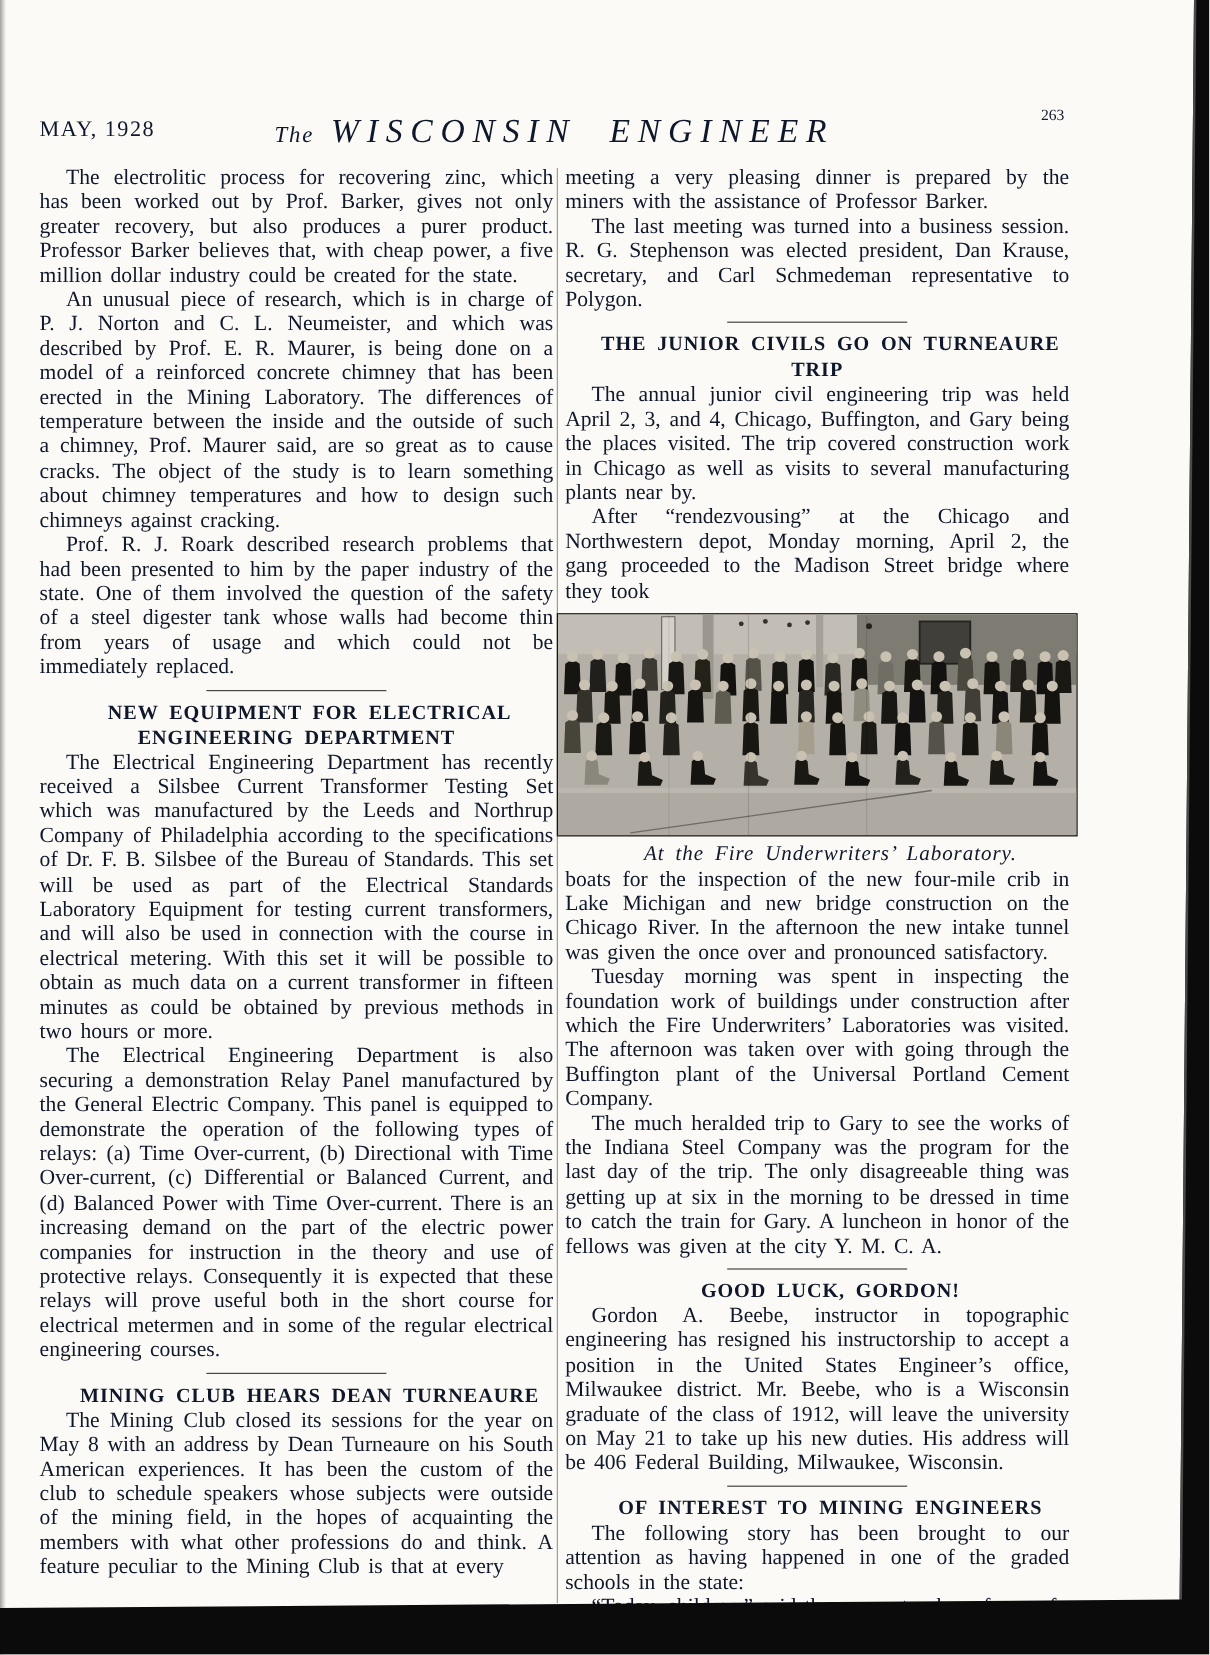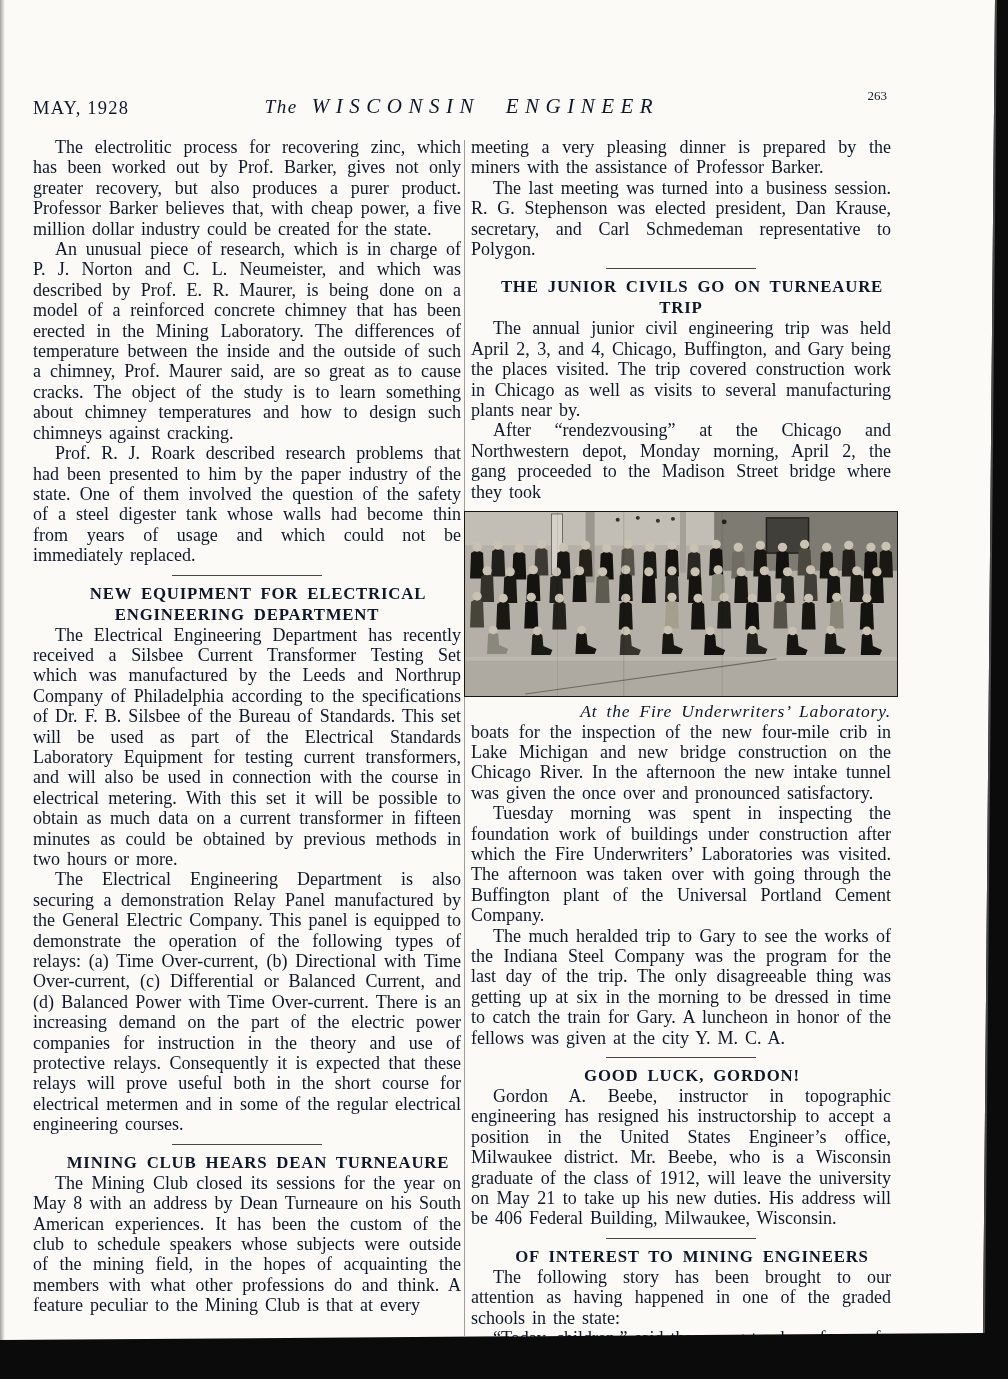--- a/index.html
+++ b/index.html
@@ -14,21 +14,21 @@
   .scan-edge-left{
     position:absolute;left:0;top:0;width:5px;height:1379px;
     background:linear-gradient(to right,#a3a2a0,#d8d7d3 60%,rgba(255,255,255,0));
     z-index:5;
   }
   .scan-edge-dark{position:absolute;left:0;top:0;width:1008px;height:1379px;z-index:6;pointer-events:none;}
   .masthead{position:absolute;left:33px;top:88px;width:858px;height:34px;}
   .masthead-date{position:absolute;left:0;top:10px;font-size:18.5px;letter-spacing:1.2px;}
   .masthead-title{position:absolute;left:50%;transform:translateX(-50%);top:6px;white-space:nowrap;font-style:italic;}
   .masthead-title .t-prefix{font-size:19px;letter-spacing:1.5px;margin-right:14px;}
-  .masthead-title .t-main{font-size:21px;letter-spacing:6.5px;word-spacing:14px;}
+  .masthead-title .t-main{font-size:28px;letter-spacing:6.5px;word-spacing:14px;}
   .masthead-page{position:absolute;right:4px;top:0;font-size:13px;}
   .col{
     position:absolute;top:137px;
     text-align:justify;
     font-size:18px;line-height:20.4px;
     word-spacing:2.5px;
   }
   .col-left{left:33px;width:428px;}
   .col-right{left:471px;width:420px;}
   .col p{margin:0;text-indent:22px;}
@@ -44,21 +44,21 @@
     margin:2px 0 3px 0;text-indent:0;
   }
   .photo-frame{
     margin:9px -7px 4px -7px;
     border:1.6px solid #161511;
     height:184px;
     background:#b4b0a7;
   }
   .photo-frame svg{display:block;width:100%;height:100%;}
   .photo-caption{
-    text-align:right;font-style:italic;
+    text-align:center;font-style:italic;
     font-size:17.5px;letter-spacing:0.8px;word-spacing:4px;
     margin:7px 0 9px 0;text-indent:0;
   }
   .continued{
     text-align:center;font-style:italic;
     font-size:18px;letter-spacing:0.5px;word-spacing:4px;
     margin-top:6px;text-indent:0;
   }
   .column-rule{
     position:absolute;left:464px;top:140px;width:1px;height:1196px;

